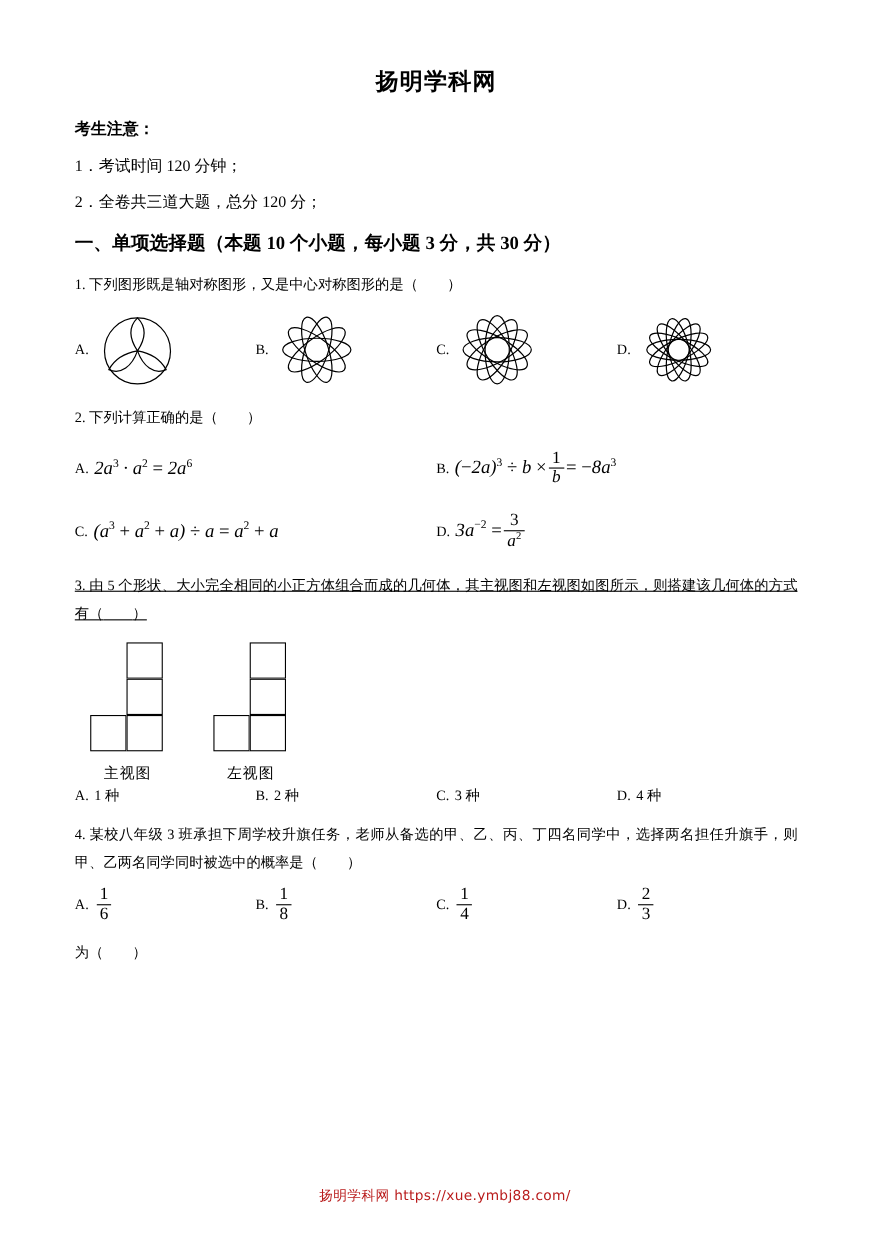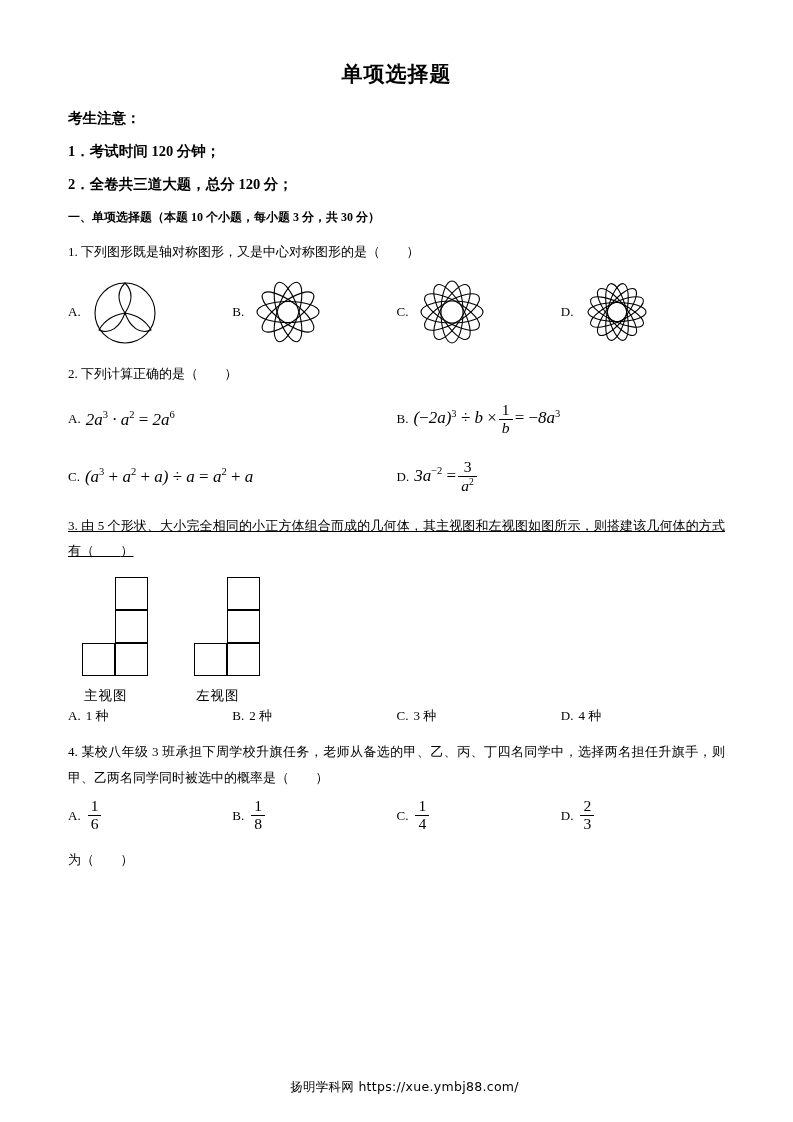--- a/index.html
+++ b/index.html
@@ -39,28 +39,28 @@
     margin-top: 22px;
   }
   .notice-head {
     font-size: 14.5px;
     font-weight: bold;
     margin-bottom: 14px;
     line-height: 1.3;
   }
   .notice-item {
     font-size: 14.5px;
-    font-weight: bold;
+    font-weight: normal;
     margin-bottom: 14px;
     line-height: 1.3;
   }
 
   
   .section-head {
-    font-size: 12px;
+    font-size: 17px;
     font-weight: bold;
     margin-top: 16px;
     margin-bottom: 14px;
     line-height: 1.3;
   }
 
   
   .question {
     font-size: 13px;
     line-height: 1.95;
@@ -139,44 +139,44 @@
     box-sizing: border-box;
     background: #fff;
   }
   .c-r0c1 { left: 33px; top: 0; }
   .c-r1c1 { left: 33px; top: 33px; }
   .c-r2c0 { left: 0;    top: 66px; }
   .c-r2c1 { left: 33px; top: 66px; }
   .view-caption {
     margin-top: 11px;
     font-size: 13.5px;
-    text-align: left;
+    text-align: center;
     padding-left: 2px;
     letter-spacing: 1px;
   }
 
   
   .footer {
     position: absolute;
     left: 16px;
     right: 0;
     bottom: 26px;
     text-align: center;
     font-size: 12.5px;
-    color: #000000;
+    color: #b91c1c;
     font-family: "DejaVu Sans", "Liberation Sans", sans-serif;
     letter-spacing: 0.3px;
   }
 </style>
 </head>
 <body>
 
 <div class="page">
 
-  <h1 class="doc-title">单项选择题</h1>
+  <h1 class="doc-title">扬明学科网</h1>
 
   <div class="notice">
     <div class="notice-head">考生注意：</div>
     <div class="notice-item">1．考试时间 120 分钟；</div>
     <div class="notice-item">2．全卷共三道大题，总分 120 分；</div>
   </div>
 
   <div class="section-head">一、单项选择题（本题 10 个小题，每小题 3 分，共 30 分）</div>
 
   <div class="question">

